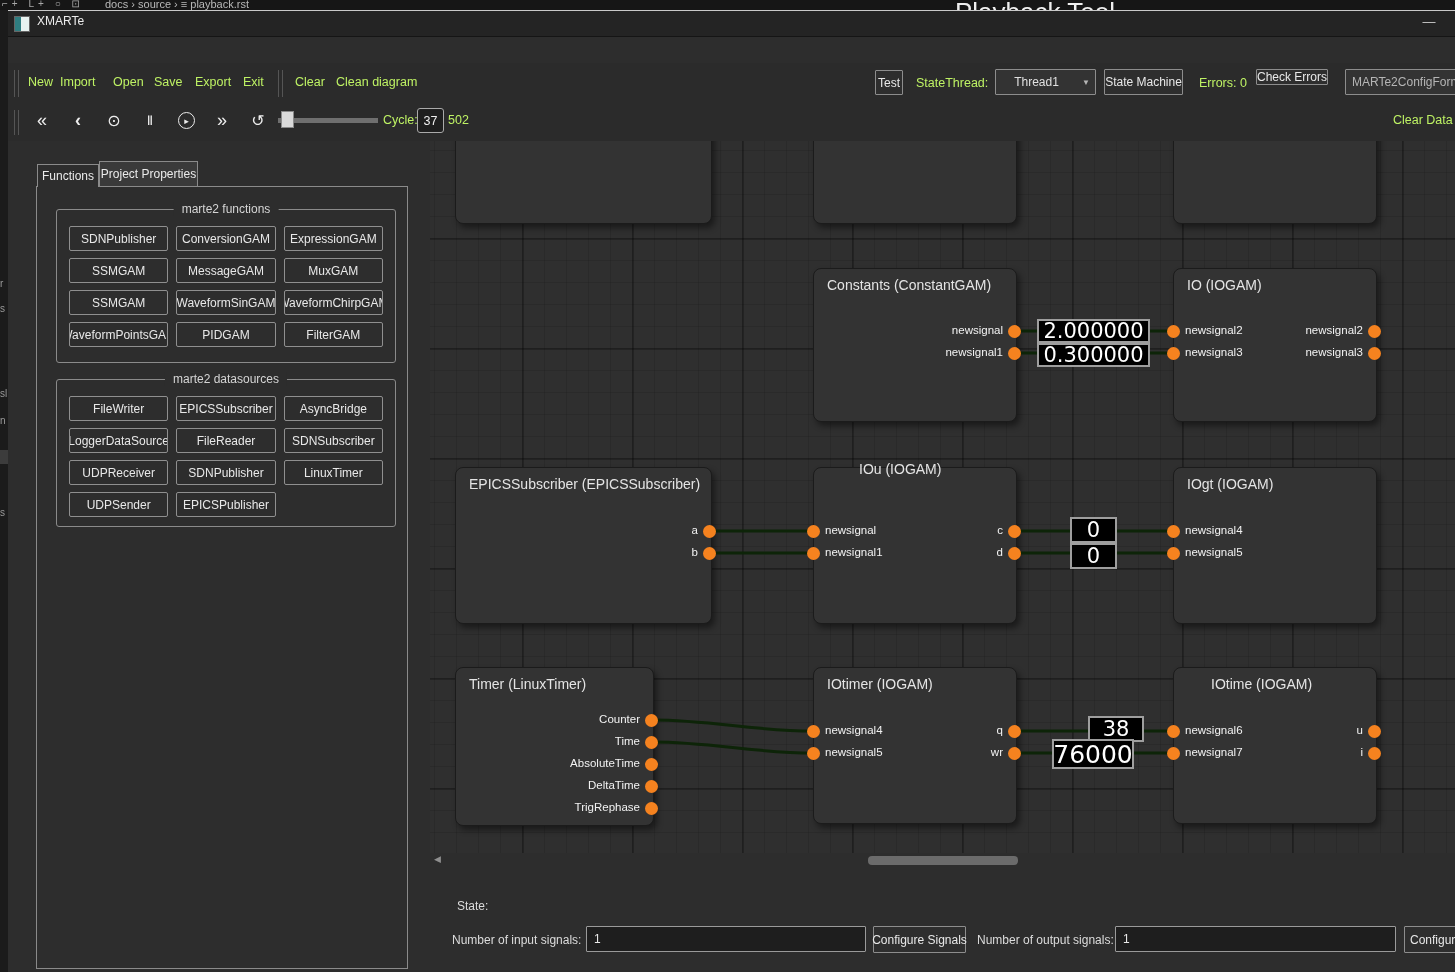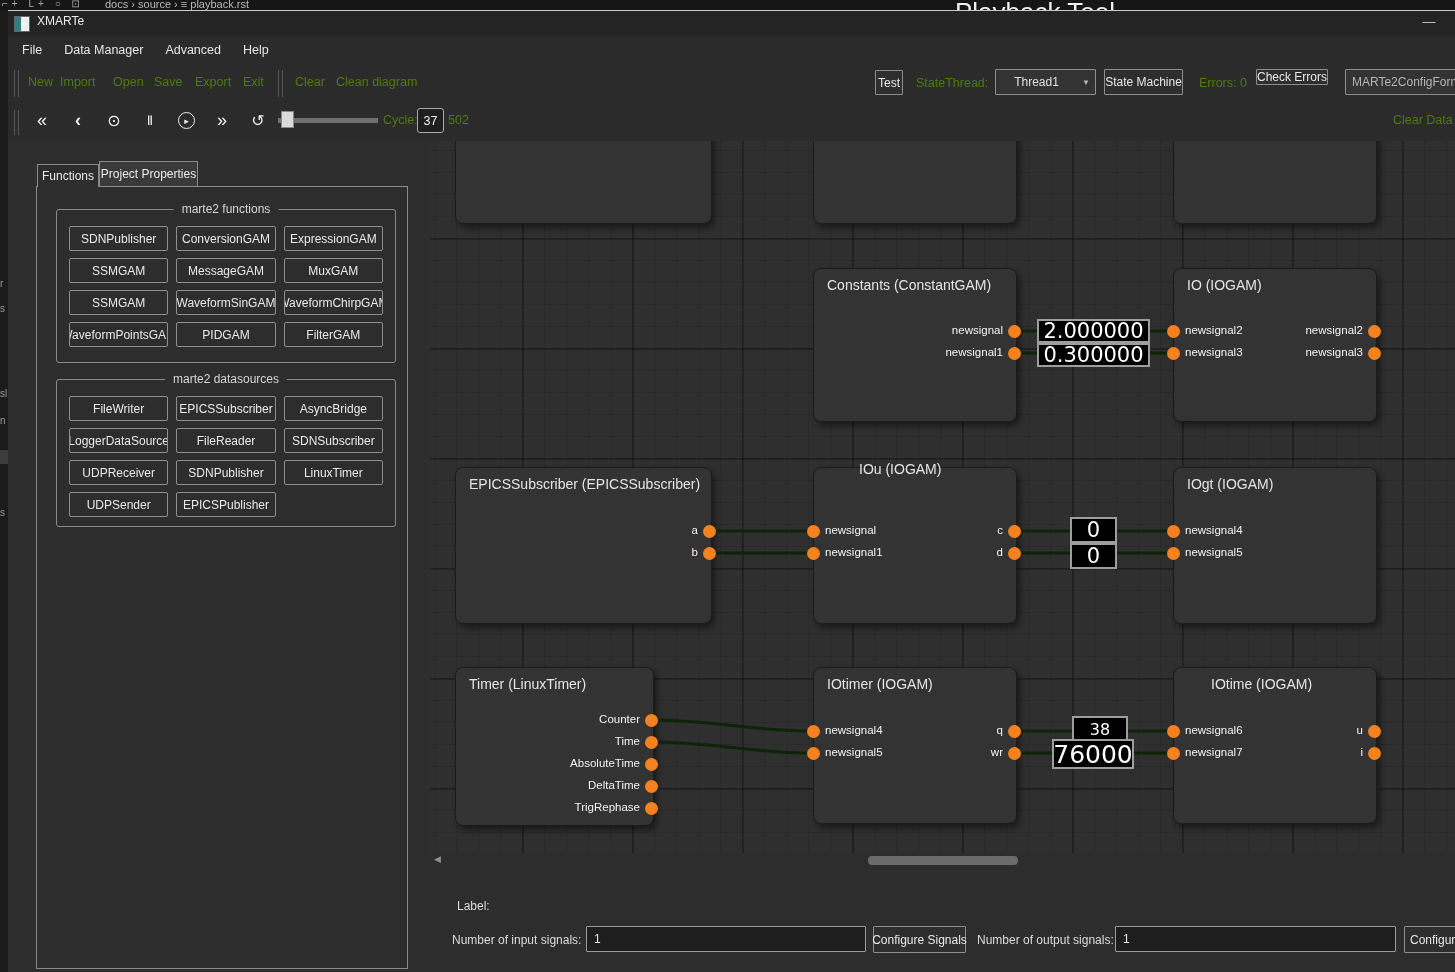--- a/index.html
+++ b/index.html
@@ -19,21 +19,21 @@
   #titlebar{left:8px;top:11px;width:1447px;height:25px;background:#242424;border-bottom:1px solid #151515;}
   #app-icon{left:14px;top:16px;width:14px;height:14px;border:1px solid #666;
     background:linear-gradient(90deg,#2f7d80 0 45%,#e8f2f0 45% 100%);}
   #title-text{left:37px;top:14px;font-size:12px;color:#ececec;}
   #min-btn{left:1418px;top:12px;width:22px;height:20px;color:#cfcfcf;font-size:13px;text-align:center;line-height:20px;}
   #menubar{left:8px;top:36px;width:1447px;height:27px;background:#2b2b2b;display:flex;align-items:center;padding-left:14px;gap:22px;box-sizing:border-box;}
   #menubar .mi{font-size:12.5px;color:#e6e6e6;white-space:nowrap;}
   #toolbar1{left:8px;top:63px;width:1447px;height:41px;background:#2b2b2b;}
   #toolbar2{left:8px;top:104px;width:1447px;height:37px;background:#2b2b2b;}
   .sep{position:absolute;width:1px;background:#555;}
-  .tb-act{position:absolute;top:12px;font-size:12.5px;color:#4d7c0f;white-space:nowrap;}
+  .tb-act{position:absolute;top:12px;font-size:12.5px;color:#bef264;white-space:nowrap;}
   .btn-outline{position:absolute;border:1px solid #8d8d8d;background:#2e2e2e;color:#e8e8e8;font-size:12px;
     display:flex;align-items:center;justify-content:center;box-sizing:border-box;white-space:nowrap;border-radius:1px;}
   .combo{position:absolute;border:1px solid #8d8d8d;background:#333;color:#e0e0e0;font-size:12px;box-sizing:border-box;border-radius:1px;}
   .combo .val{position:absolute;left:0;right:18px;top:0;bottom:0;display:flex;align-items:center;justify-content:center;}
   .combo .arrow{position:absolute;right:5px;top:50%;transform:translateY(-50%);font-size:8px;color:#b5b5b5;}
   .pb-btn{position:absolute;top:108px;width:26px;height:25px;display:flex;align-items:center;justify-content:center;color:#ededed;}
   .pb-circle{width:17px;height:17px;border:1.5px solid #ededed;border-radius:50%;display:flex;align-items:center;justify-content:center;font-size:9px;padding-left:1px;box-sizing:border-box;}
   #slider-track{left:278px;top:118px;width:100px;height:5px;background:#6f6f6f;}
   #slider-handle{left:281px;top:111px;width:13px;height:17px;background:#dadada;border:1px solid #8a8a8a;box-sizing:border-box;}
   #cycle-box{left:417px;top:108px;width:27px;height:25px;background:#1f1f1f;border:1px solid #aaa;border-radius:3px;
@@ -90,26 +90,20 @@
       <span style="top: 497px;">s</span>
     </div>
 
   <div id="window" class="abs"></div>
 
   <div id="titlebar" class="abs"></div>
   <div id="app-icon" class="abs"></div>
   <div id="title-text" class="abs">XMARTe</div>
   <div id="min-btn" class="abs">—</div>
 
-  <div id="menubar" class="abs">
-      <div class="mi">File</div>
-      <div class="mi">Data Manager</div>
-      <div class="mi">Advanced</div>
-      <div class="mi">Help</div>
-    </div>
 
   <div id="toolbar1" class="abs"></div>
   <div id="toolbar2" class="abs"></div>
 
   <div class="sep abs" style="left:14px;top:70px;height:27px"></div>
   <div class="sep abs" style="left:18px;top:70px;height:27px"></div>
   <div class="sep abs" style="left:278px;top:70px;height:27px"></div>
   <div class="sep abs" style="left:282px;top:70px;height:27px"></div>
   <div class="sep abs" style="left:14px;top:110px;height:25px"></div>
   <div class="sep abs" style="left:18px;top:110px;height:25px"></div>
@@ -254,28 +248,28 @@
       <div class="port" style="left: 737px; top: 606px; background: rgb(245, 130, 31);"></div>
       <div class="port-label" style="left: 755px; top: 605px;">newsignal7</div>
       <div class="port" style="left: 938px; top: 584px; background: rgb(245, 130, 31);"></div>
       <div class="port-label" style="left: 773px; top: 583px; width: 160px; text-align: right;">u</div>
       <div class="port" style="left: 938px; top: 606px; background: rgb(245, 130, 31);"></div>
       <div class="port-label" style="left: 773px; top: 605px; width: 160px; text-align: right;">i</div>
       <div class="valuebox" style="left: 607px; top: 178px; width: 113px; height: 24px; font-size: 21px; text-align: center;">2.000000</div>
       <div class="valuebox" style="left: 607px; top: 202px; width: 113px; height: 24px; font-size: 21px;">0.300000</div>
       <div class="valuebox" style="left: 640px; top: 376px; width: 47px; height: 26px; font-size: 21px;">0</div>
       <div class="valuebox" style="left: 640px; top: 402px; width: 47px; height: 26px; font-size: 21px;">0</div>
-      <div class="valuebox" style="left: 642px; top: 575px; width: 56px; height: 26px; font-size: 16px;">38</div>
+      <div class="valuebox" style="left: 658px; top: 575px; width: 56px; height: 26px; font-size: 21px;">38</div>
       <div class="valuebox" style="left: 622px; top: 598px; width: 82px; height: 30px; font-size: 25px;">76000</div>
     </div>
 
   <div id="hscroll-arrow" class="abs">◀</div>
   <div id="hscroll-thumb" class="abs"></div>
 
-  <div class="flabel" style="left:457px;top:899px">Label:</div>
+  <div class="flabel" style="left:457px;top:899px">State:</div>
   <div class="flabel" style="left:452px;top:933px">Number of input signals:</div>
   <input class="field abs" style="left: 586px; top: 926px; width: 280px; height: 26px;" value="1">
   <div class="btn-outline" style="left:873px;top:926px;width:93px;height:27px">Configure Signals</div>
   <div class="flabel" style="left:977px;top:933px">Number of output signals:</div>
   <input class="field abs" style="left: 1115px; top: 926px; width: 281px; height: 26px;" value="1">
   <div class="btn-outline" style="left:1404px;top:926px;width:95px;height:27px;justify-content:flex-start;padding-left:5px">Configure Signals</div>
 
 <div class="tb-act abs" style="left: 28px; top: 75px;">New</div>
     <div class="tb-act abs" style="left: 60px; top: 75px;">Import</div>
     <div class="tb-act abs" style="left: 113px; top: 75px;">Open</div>

